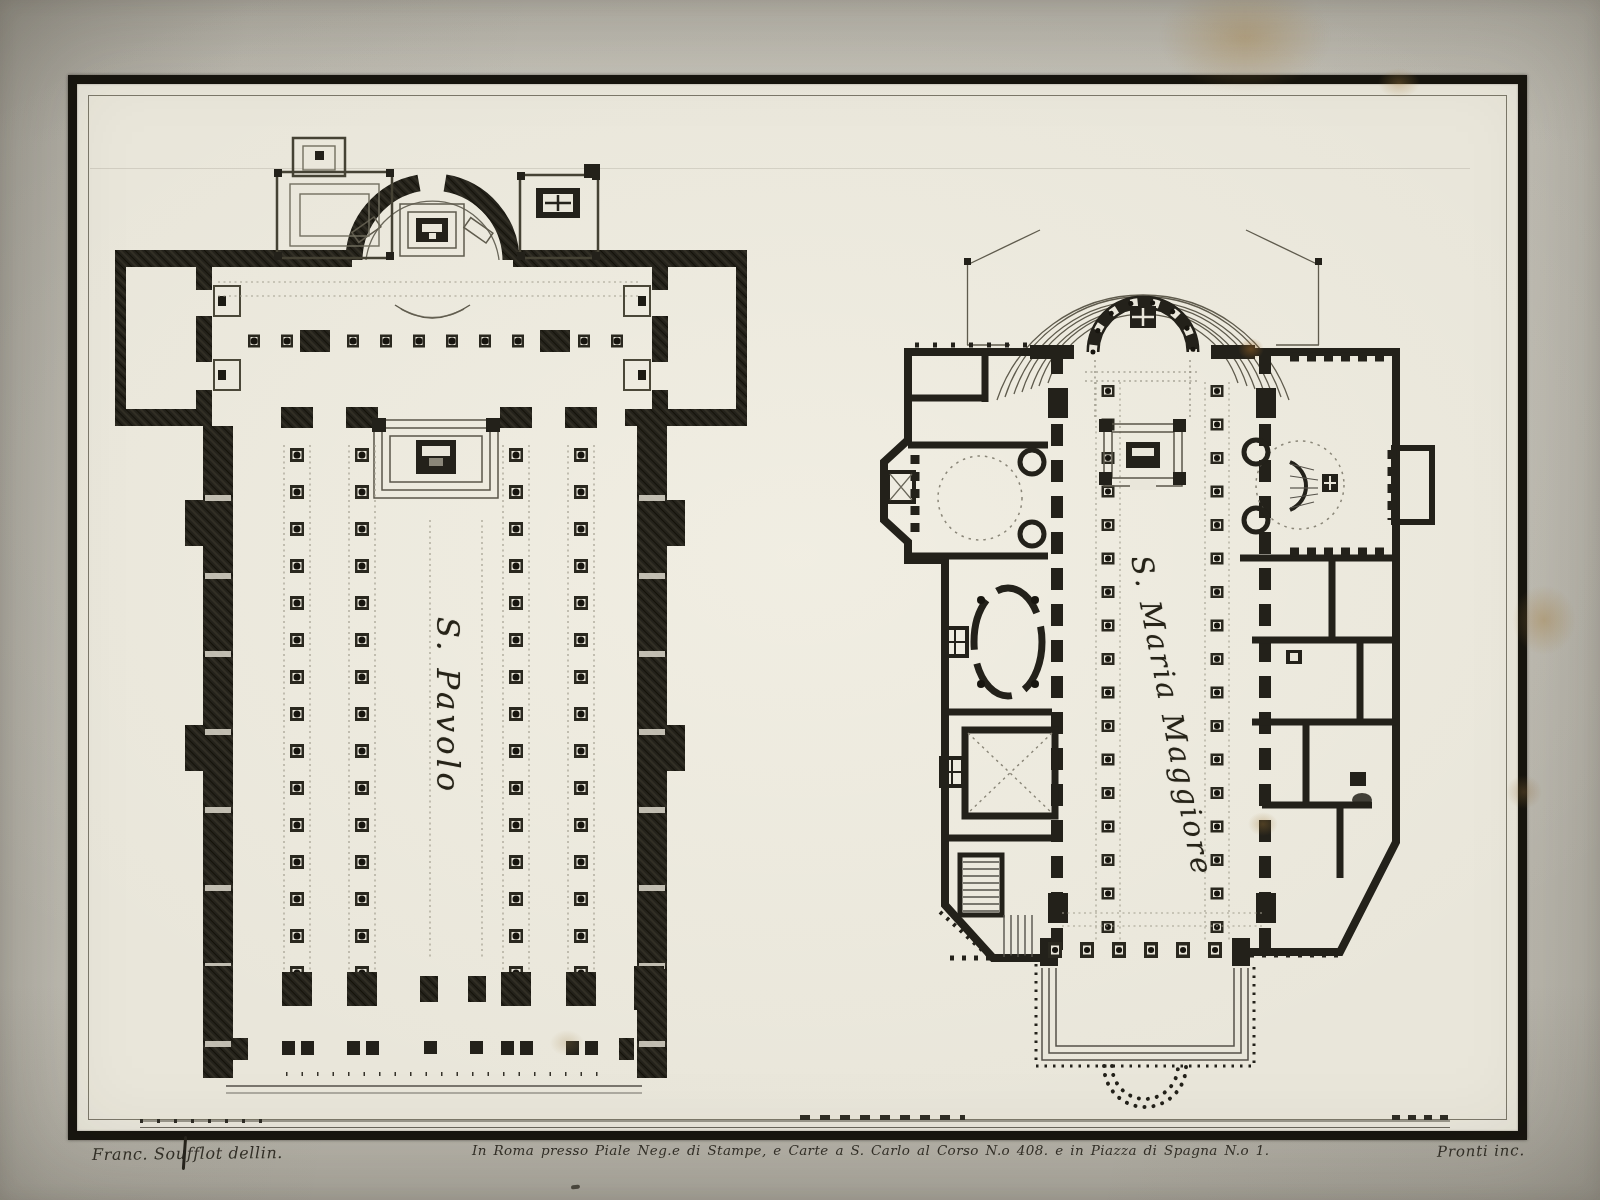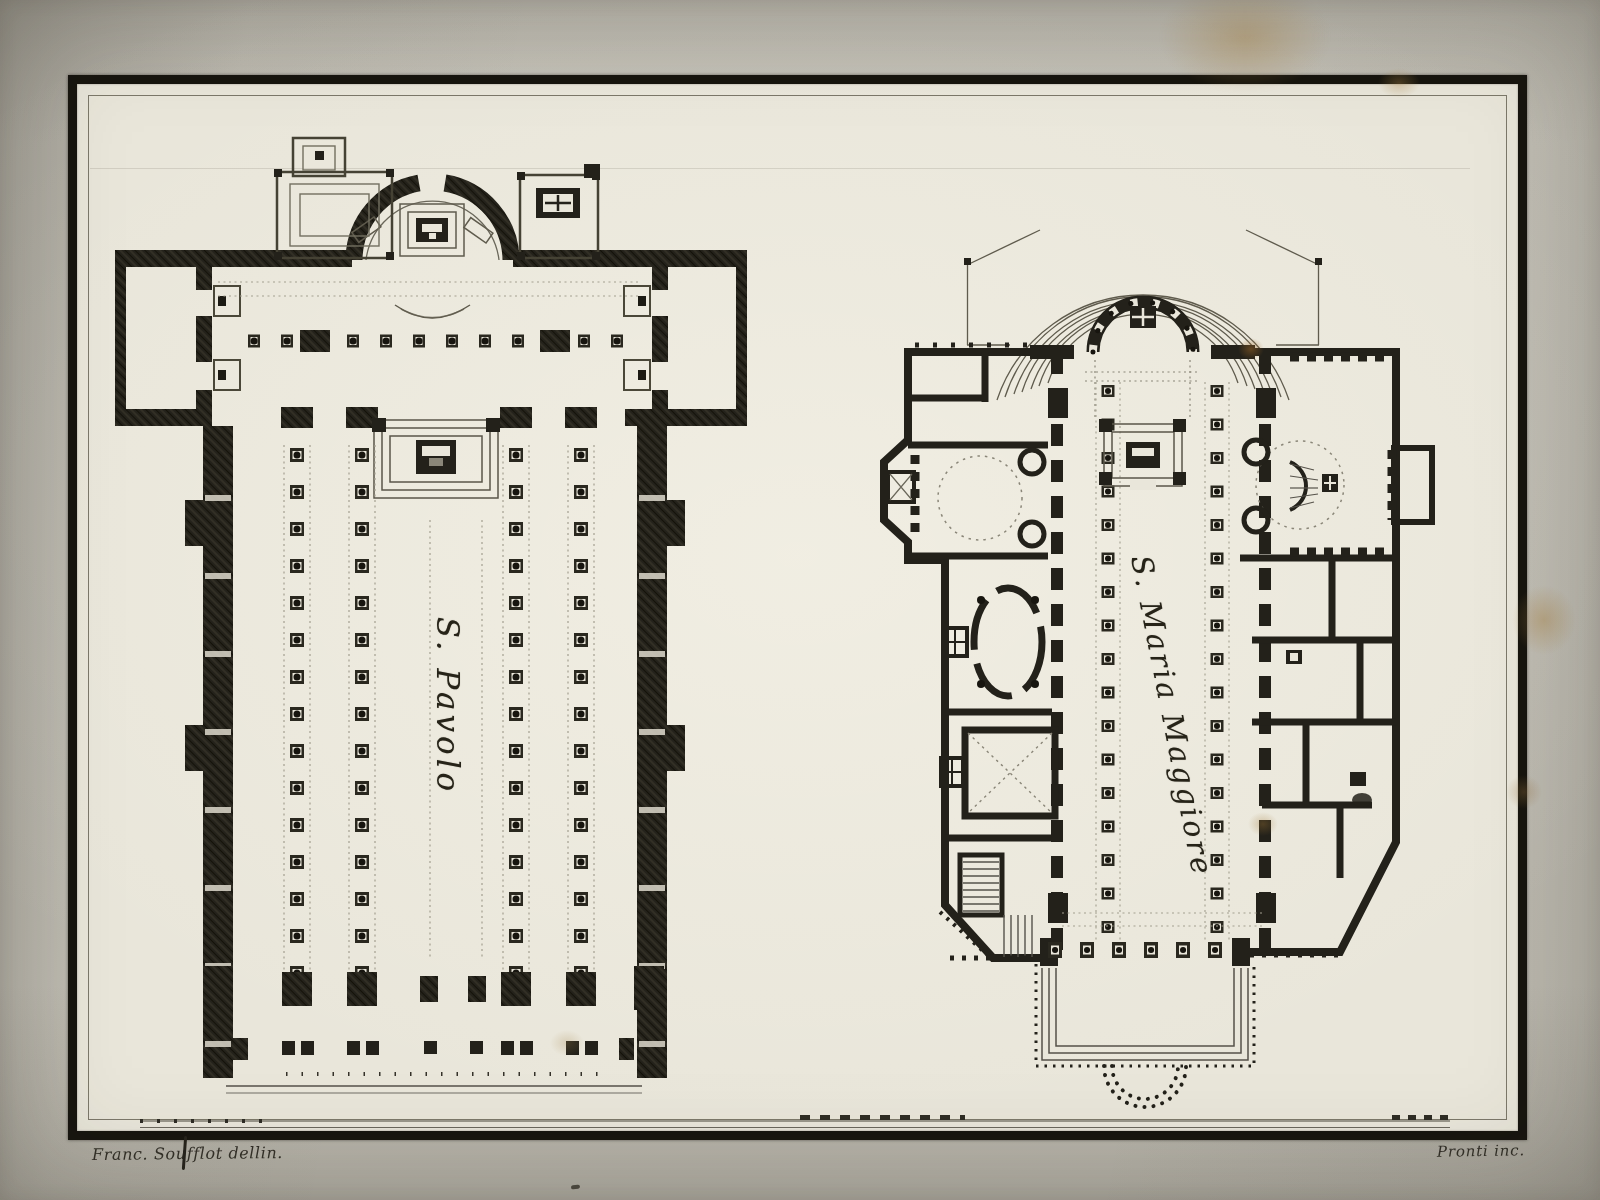--- a/index.html
+++ b/index.html
@@ -424,20 +424,21 @@
       <line x1="140" y1="1121" x2="272" y2="1121" stroke="#2e2c24" stroke-width="4" stroke-dasharray="3 14"></line>
       <line x1="800" y1="1117.5" x2="965" y2="1117.5" stroke="#2e2c24" stroke-width="5" stroke-dasharray="10 10"></line>
       <line x1="1392" y1="1117.5" x2="1450" y2="1117.5" stroke="#2e2c24" stroke-width="5" stroke-dasharray="8 8"></line>
     </g>
   </svg>
 
   <div class="plan-label label-paolo">S. Pavolo</div>
   <div class="plan-label label-smm">S. Maria  Maggiore</div>
 
   <div class="caption cap-left">Franc. Soufflot dellin.</div>
+  <div class="caption cap-center">In Roma presso  Piale Neg.e di Stampe, e Carte a S. Carlo al Corso N.o 408. e in Piazza di Spagna  N.o 1.</div>
   <div class="caption cap-right">Pronti inc.</div>
 
   <div class="stain s1"></div>
   <div class="stain s2"></div>
   <div class="stain s3"></div>
   <div class="stain s4"></div>
   <div class="stain s5"></div>
   <div class="stain s6"></div>
   <div class="stain s7"></div>
   <div class="pen-mark"></div>

